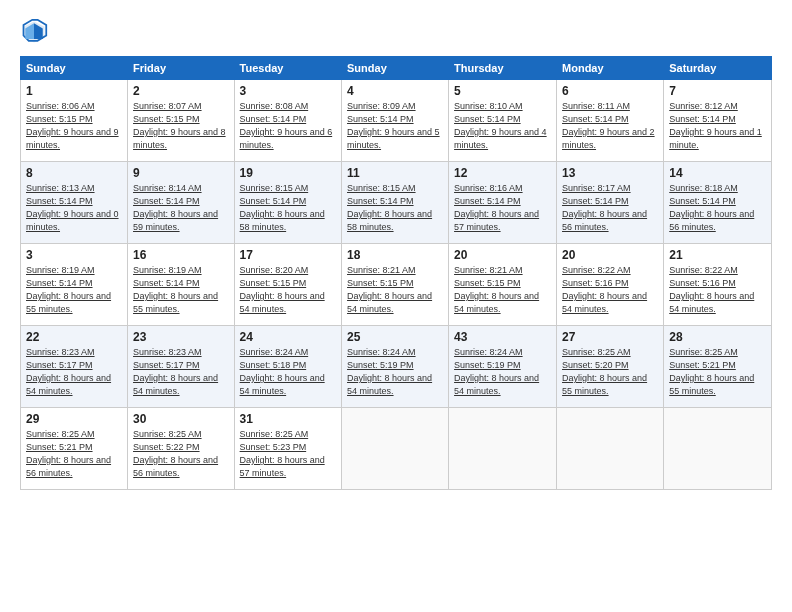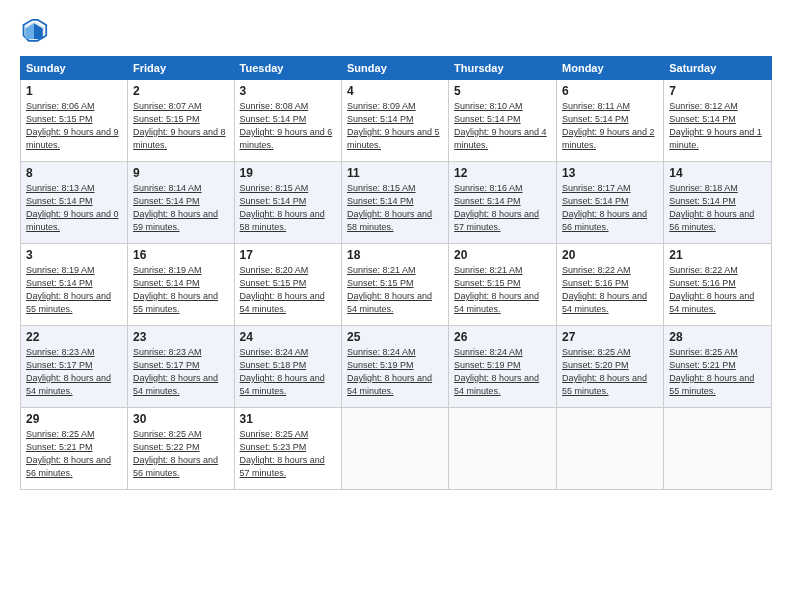--- a/index.html
+++ b/index.html
@@ -232,21 +232,21 @@
           </td>
           <td>
             <span class="day-num">24</span>
             <div class="day-detail">Sunrise: 8:24 AM<br>Sunset: 5:18 PM<br>Daylight: 8 hours and 54 minutes.</div>
           </td>
           <td>
             <span class="day-num">25</span>
             <div class="day-detail">Sunrise: 8:24 AM<br>Sunset: 5:19 PM<br>Daylight: 8 hours and 54 minutes.</div>
           </td>
           <td>
-            <span class="day-num">26</span>
+            <span class="day-num">43</span>
             <div class="day-detail">Sunrise: 8:24 AM<br>Sunset: 5:19 PM<br>Daylight: 8 hours and 54 minutes.</div>
           </td>
           <td>
             <span class="day-num">27</span>
             <div class="day-detail">Sunrise: 8:25 AM<br>Sunset: 5:20 PM<br>Daylight: 8 hours and 55 minutes.</div>
           </td>
           <td>
             <span class="day-num">28</span>
             <div class="day-detail">Sunrise: 8:25 AM<br>Sunset: 5:21 PM<br>Daylight: 8 hours and 55 minutes.</div>
           </td>

